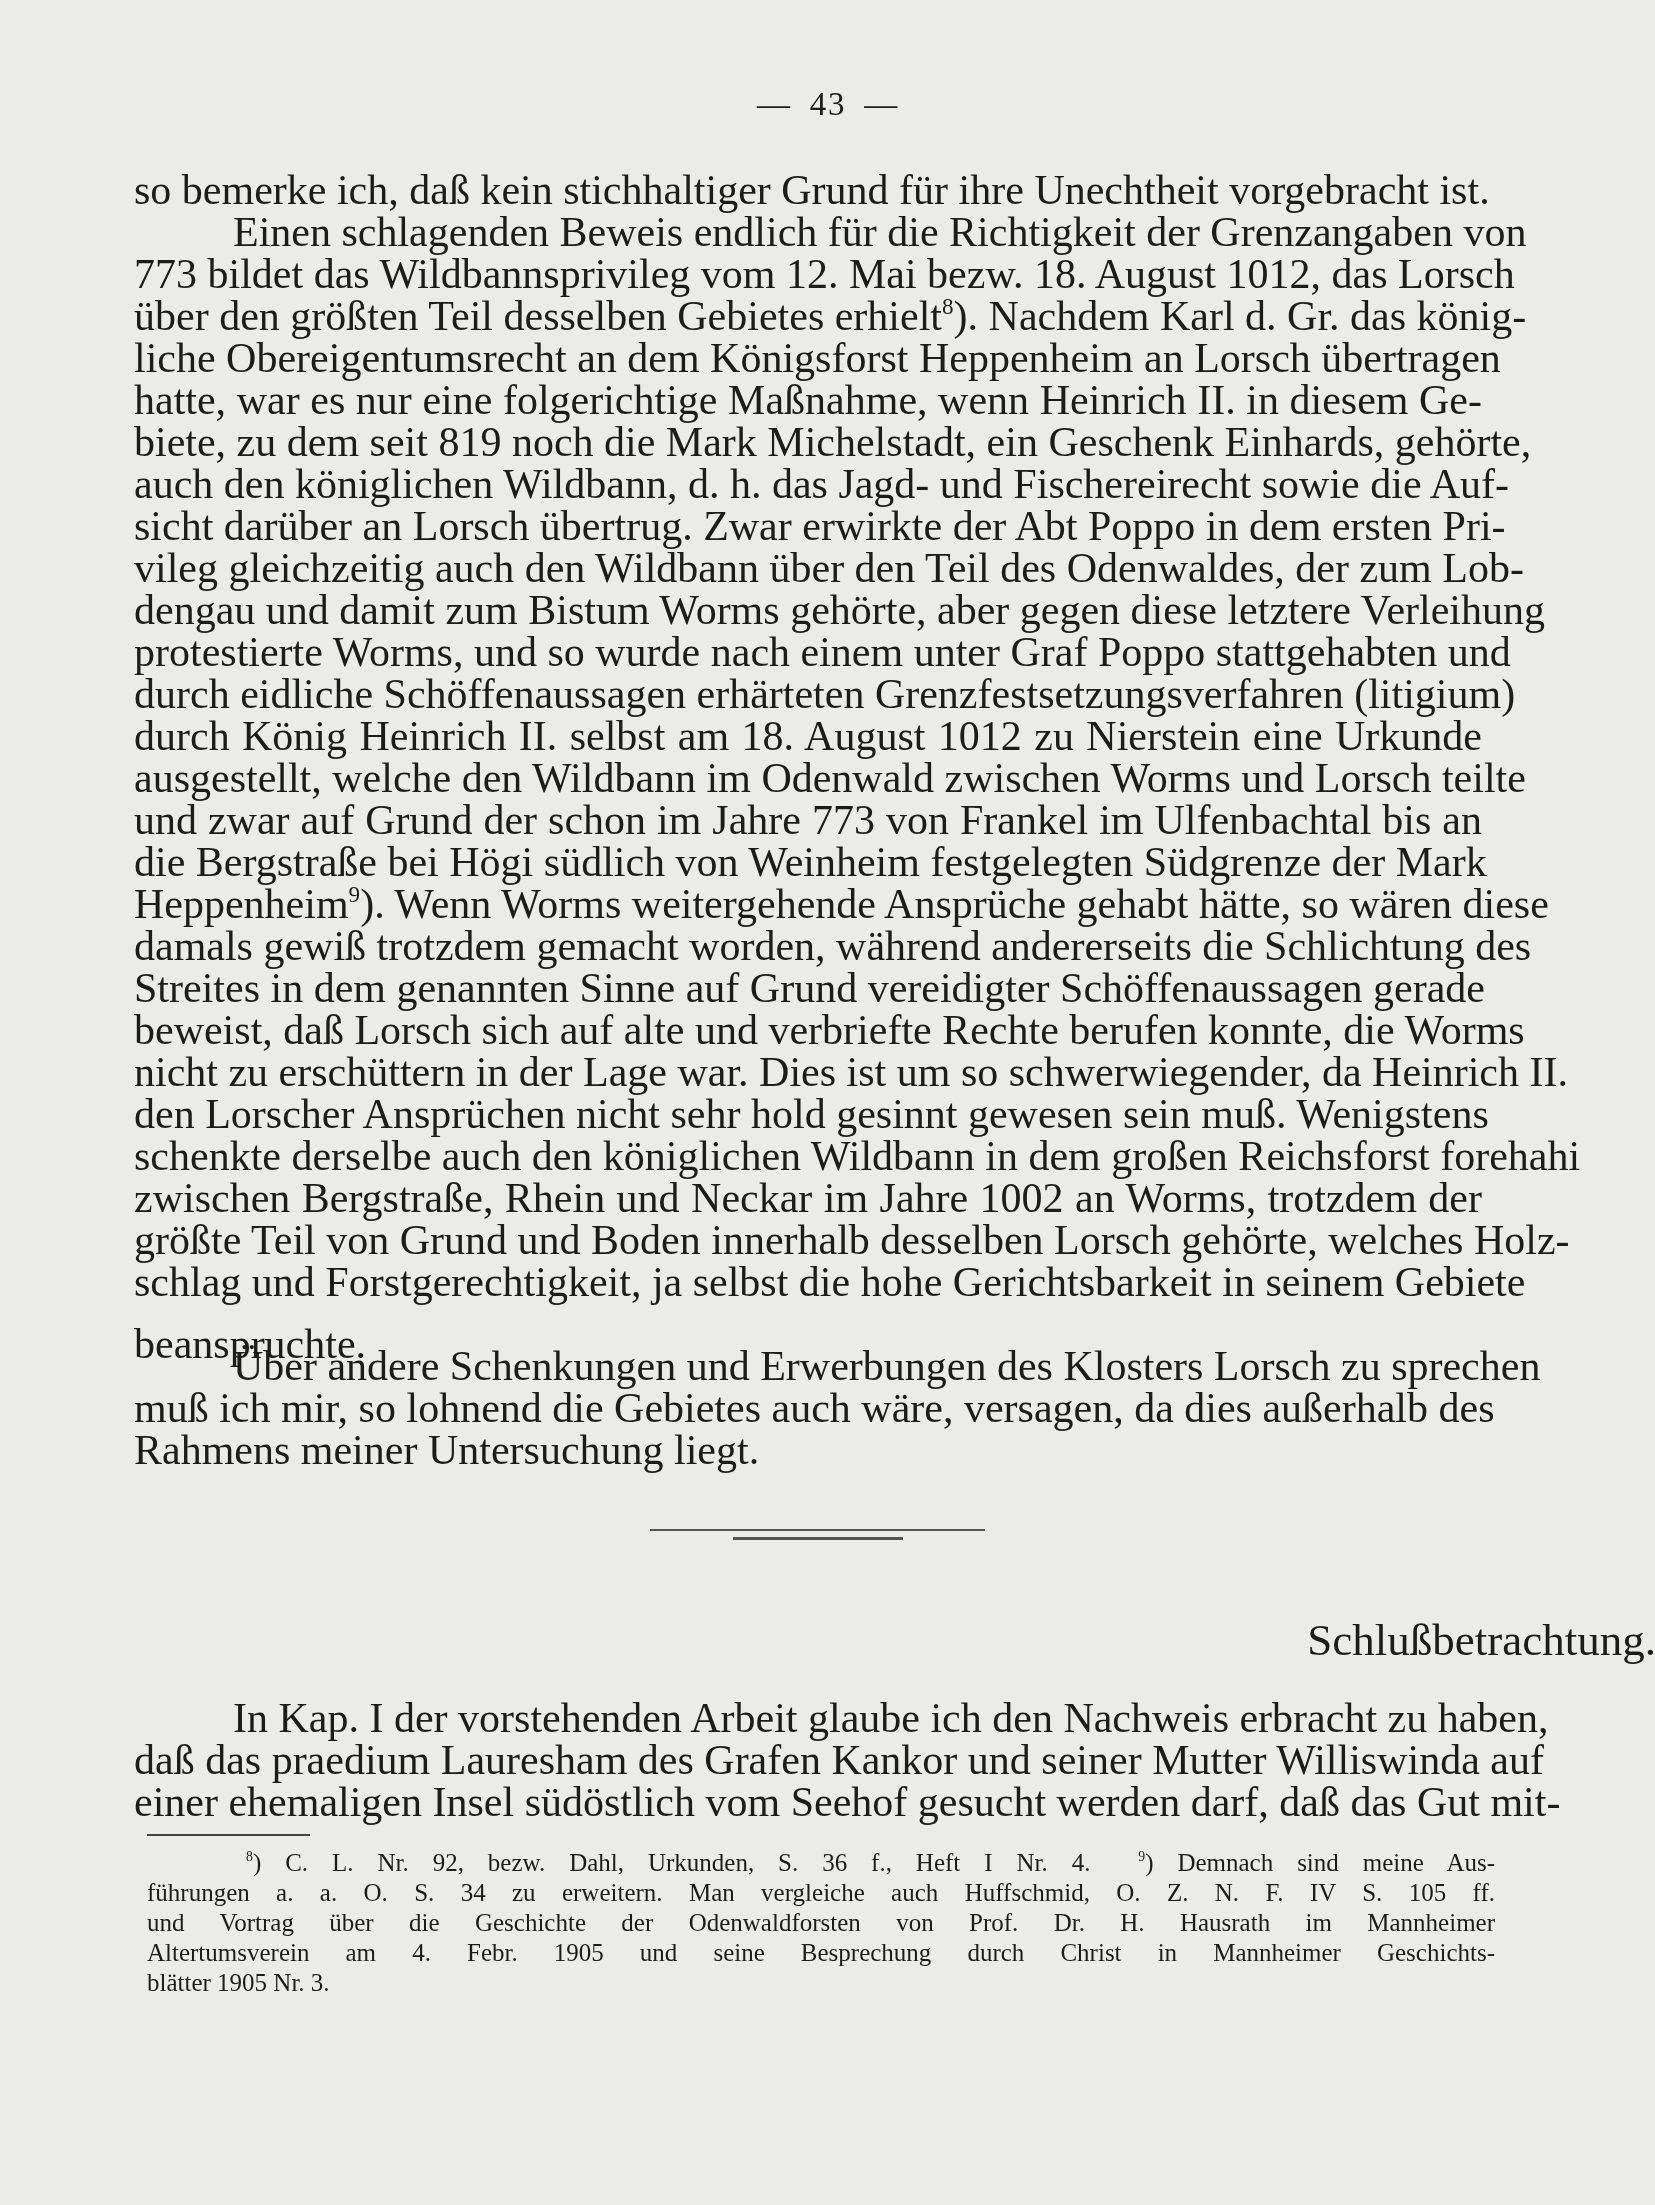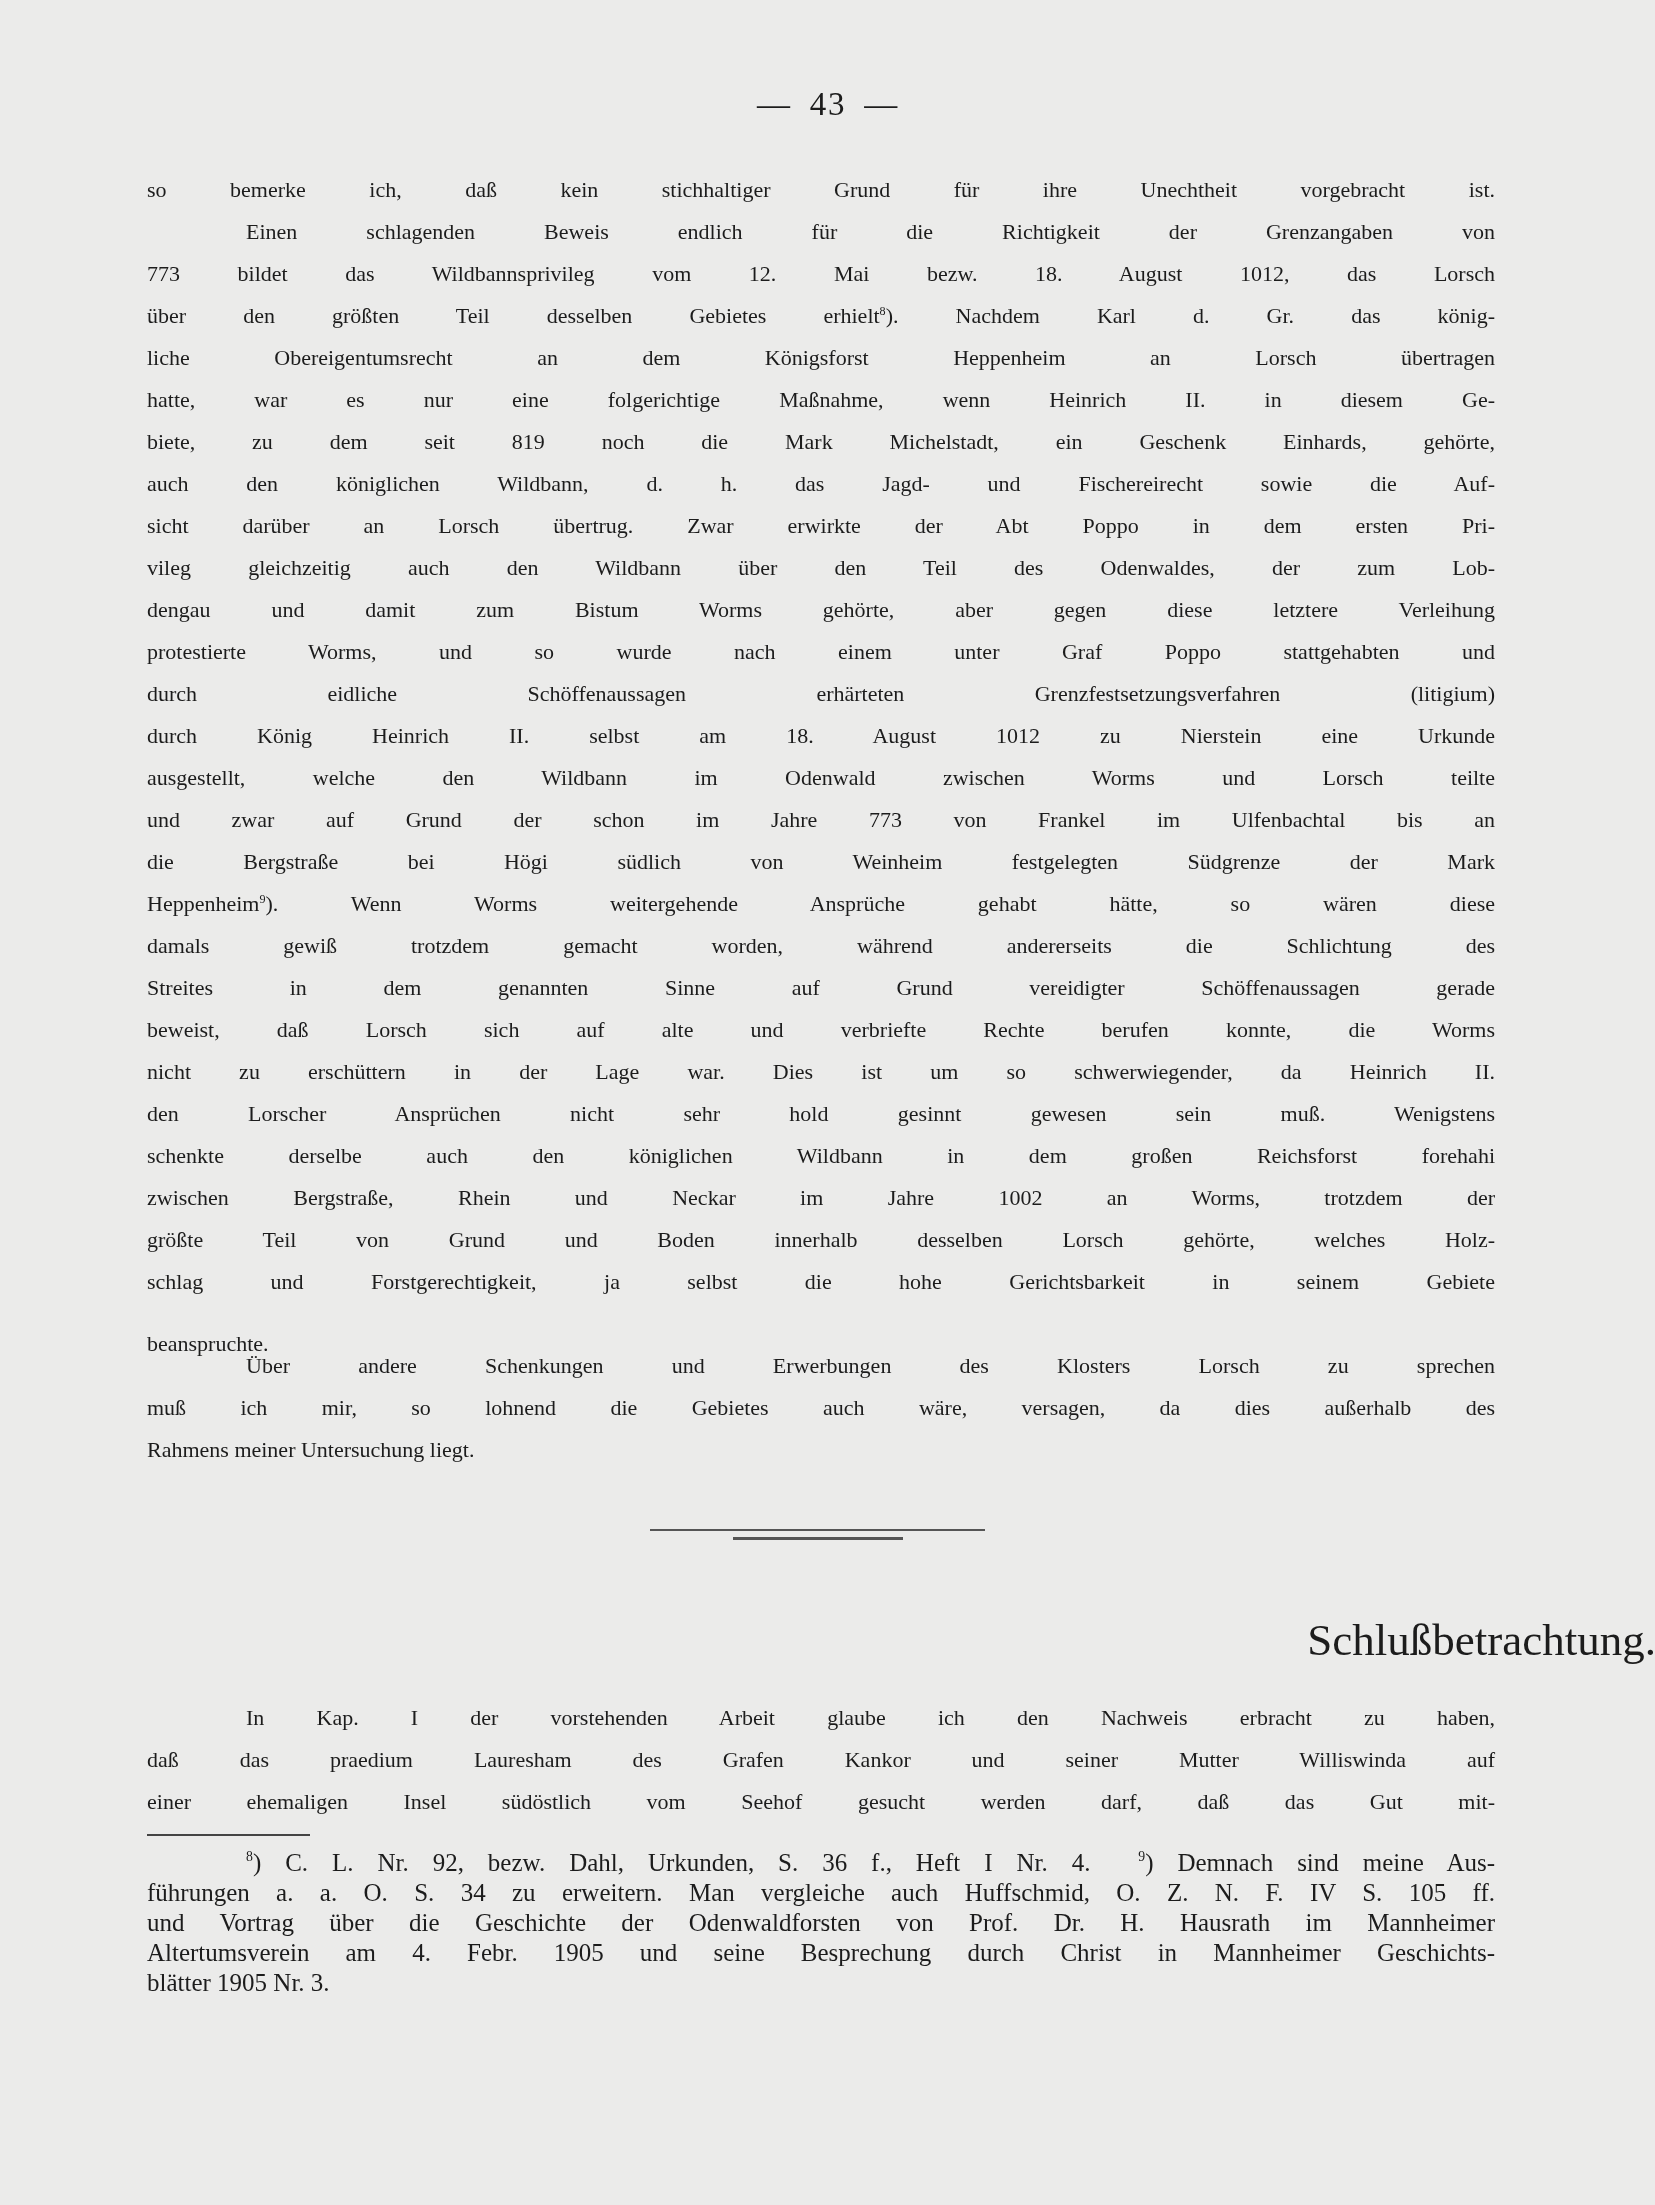--- a/index.html
+++ b/index.html
@@ -10,22 +10,22 @@
     overflow: hidden;
     font-family: "Liberation Serif", "DejaVu Serif", serif;
     color: #1c1c1c;
   }
   .page-number {
     position: absolute; left: 0; width: 1656px; top: 86px;
     text-align: center; font-size: 33px; letter-spacing: 1.7px;
   }
   .page-number .dash { display: inline-block; margin: 0 18px; }
   .body-text {
-    position: absolute; left: 147px; width: 1348px;
-    font-size: 22px; line-height: 42px;
+    position: absolute; left: 134px; width: 1348px;
+    font-size: 42px; line-height: 42px;
   }
   .line {
     display: block; white-space: nowrap;
     text-align: justify; text-align-last: justify;
     transform-origin: left center;
     height: 42px;
   }
   .line .inner {
     display: inline-block; width: 100%;
     text-align: justify; text-align-last: justify;

